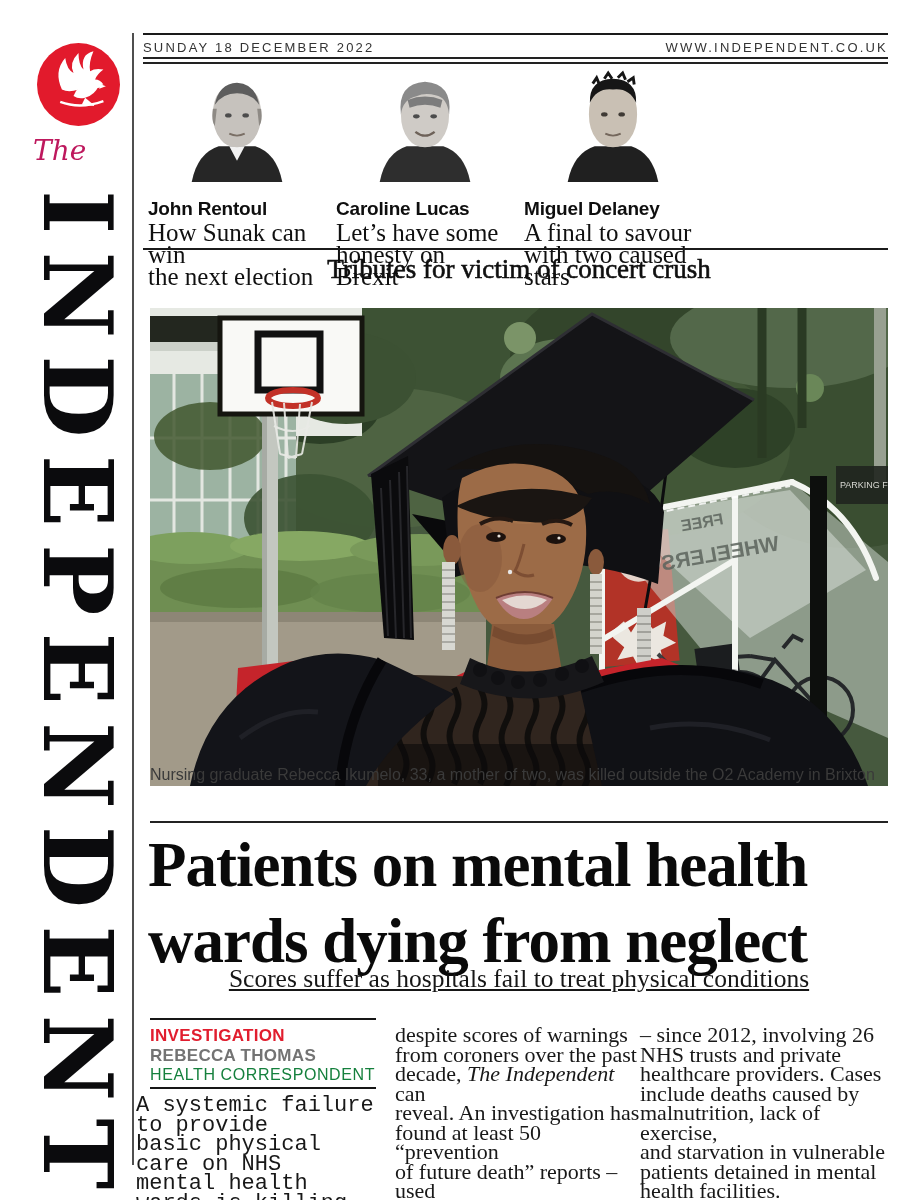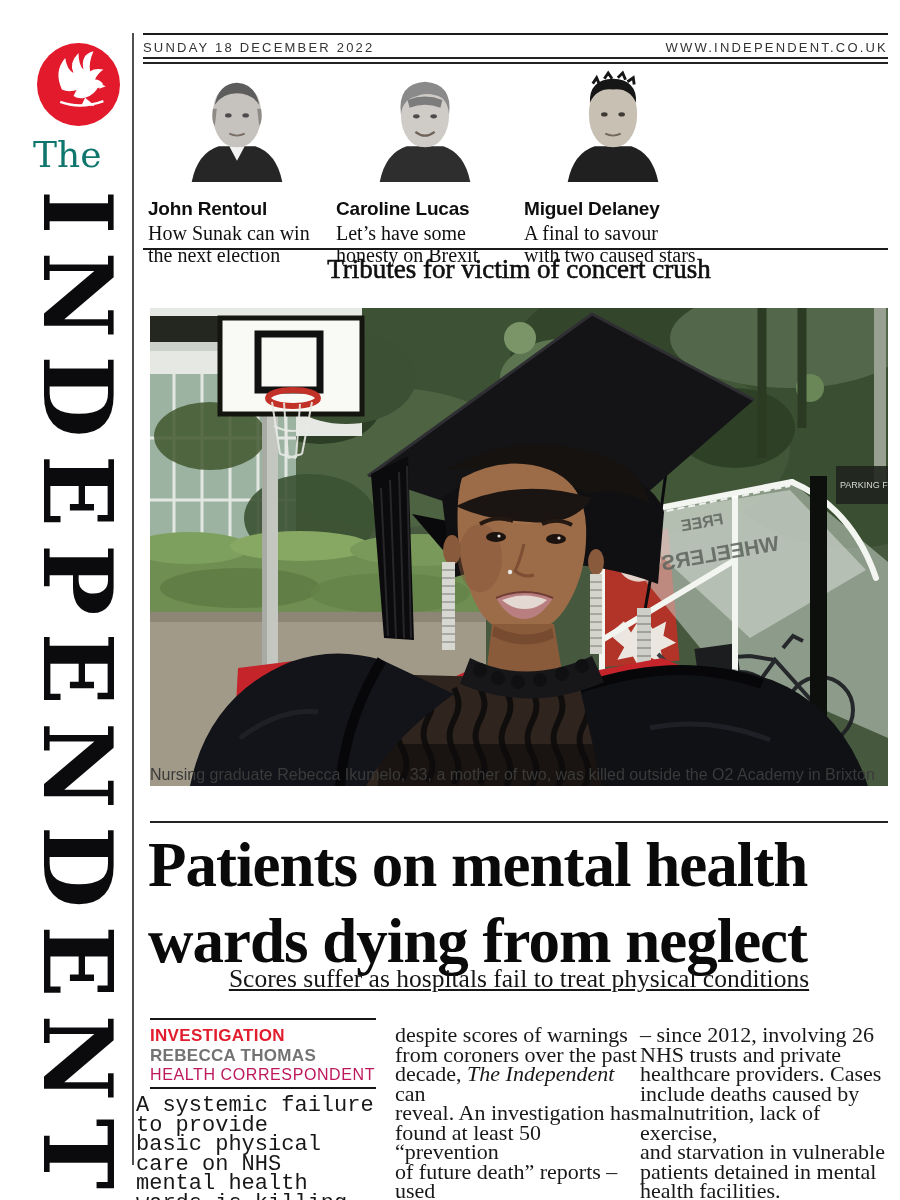--- a/index.html
+++ b/index.html
@@ -2,61 +2,61 @@
 <html><head>
 <meta charset="utf-8">
 <style>
   html,body{margin:0;padding:0;background:#fff;}
   .page{position:relative;width:900px;height:1200px;background:#ffffff;overflow:hidden;
         font-family:"Liberation Sans",sans-serif;color:#111;}
   .abs{position:absolute;}
 
   
   #logo{left:37px;top:43px;width:83px;height:83px;}
-  #the-word{left:33px;top:134px;font-family:"DejaVu Serif",serif;font-size:36px;color:#0f766e;}
+  #the-word{left:33px;top:134px;font-family:"DejaVu Serif",serif;font-size:28px;color:#be185d;font-style:italic;}
   #vertical-title{left:0;top:190px;width:980px;height:111px;line-height:111px;
         font-family:"DejaVu Serif",serif;font-weight:bold;font-size:95px;letter-spacing:17px;
         color:#0b0b0d;white-space:nowrap;transform:translateX(133px) rotate(90deg);
         transform-origin:0 0;}
   #masthead-divider{left:132px;top:33px;width:2px;height:1132px;background:#4f4f4f;}
 
   
   #rule-top{left:143px;top:33px;width:745px;height:2px;background:#1a1a1a;}
   #dateline{left:143px;top:40px;width:745px;display:flex;justify-content:space-between;
         font-size:13px;letter-spacing:2.2px;color:#333;text-align:right;}
   #rule-dbl-a{left:143px;top:57px;width:745px;height:2px;background:#222;}
   #rule-dbl-b{left:143px;top:62px;width:745px;height:2px;background:#222;}
 
   
   #columnists{left:148px;top:66px;width:742px;display:flex;gap:11px;}
   .colw{width:177px;}
   .headshot{height:116px;display:flex;align-items:flex-end;justify-content:center;}
   .headshot svg{width:106px;height:112px;display:block;}
   .cname{font-weight:bold;font-size:19px;line-height:1;color:#0e0e0e;margin:17px 0 4px;letter-spacing:-0.2px;}
-  .chead{font-family:"Liberation Serif",serif;font-size:20px;line-height:22px;color:#101010;white-space:pre-line;}
+  .chead{font-family:"Liberation Serif",serif;font-size:25px;line-height:22px;color:#101010;white-space:pre-line;}
   #rule-columnists{left:143px;top:248px;width:745px;height:2px;background:#1b1b1b;}
 
   
   #tributes{left:150px;top:254px;width:738px;text-align:center;font-family:"Liberation Serif",serif;
         font-size:27px;color:#0f0f0f;-webkit-text-stroke:0.6px #0f0f0f;}
 
   
   #lead-photo{left:150px;top:308px;width:738px;height:478px;}
   #caption{left:150px;top:766px;width:738px;font-size:16px;color:#3a3a3a;}
   #rule-caption{left:150px;top:821px;width:738px;height:2px;background:#232323;}
 
   
   #headline{left:148px;top:827px;width:742px;font-family:"Liberation Serif",serif;font-weight:bold;
         font-size:63px;line-height:76px;letter-spacing:-1px;color:#0a0a0a;white-space:pre-line;}
   #subhead{left:150px;top:964px;width:738px;text-align:center;font-family:"Liberation Serif",serif;
         font-size:25.5px;color:#161616;text-decoration:underline;}
   #byline-rule-top{left:150px;top:1018px;width:226px;height:2px;background:#161616;}
   #kicker{left:150px;top:1026px;font-weight:bold;font-size:17px;letter-spacing:0.3px;color:#e11d2e;}
   #byline-name{left:150px;top:1046px;font-weight:bold;font-size:17px;letter-spacing:0.3px;color:#737373;}
-  #byline-role{left:150px;top:1066px;font-size:16px;letter-spacing:0.6px;color:#be185d;}
+  #byline-role{left:150px;top:1066px;font-size:16px;letter-spacing:0.6px;color:#15803d;}
   #byline-rule-bot{left:150px;top:1087px;width:226px;height:2px;background:#161616;}
 
   .bodycol{font-family:"Liberation Serif",serif;font-size:22px;line-height:19.5px;color:#181818;
         white-space:pre-line;}
   #body-col1{left:136px;top:1096px;width:250px;font-family:Liberation Mono, monospace;}
   #body-col2{left:395px;top:1025px;width:250px;}
   #body-col3{left:640px;top:1025px;width:250px;}
   #body-col2 em{font-family:"Liberation Serif",serif;}
 </style>
 </head>

